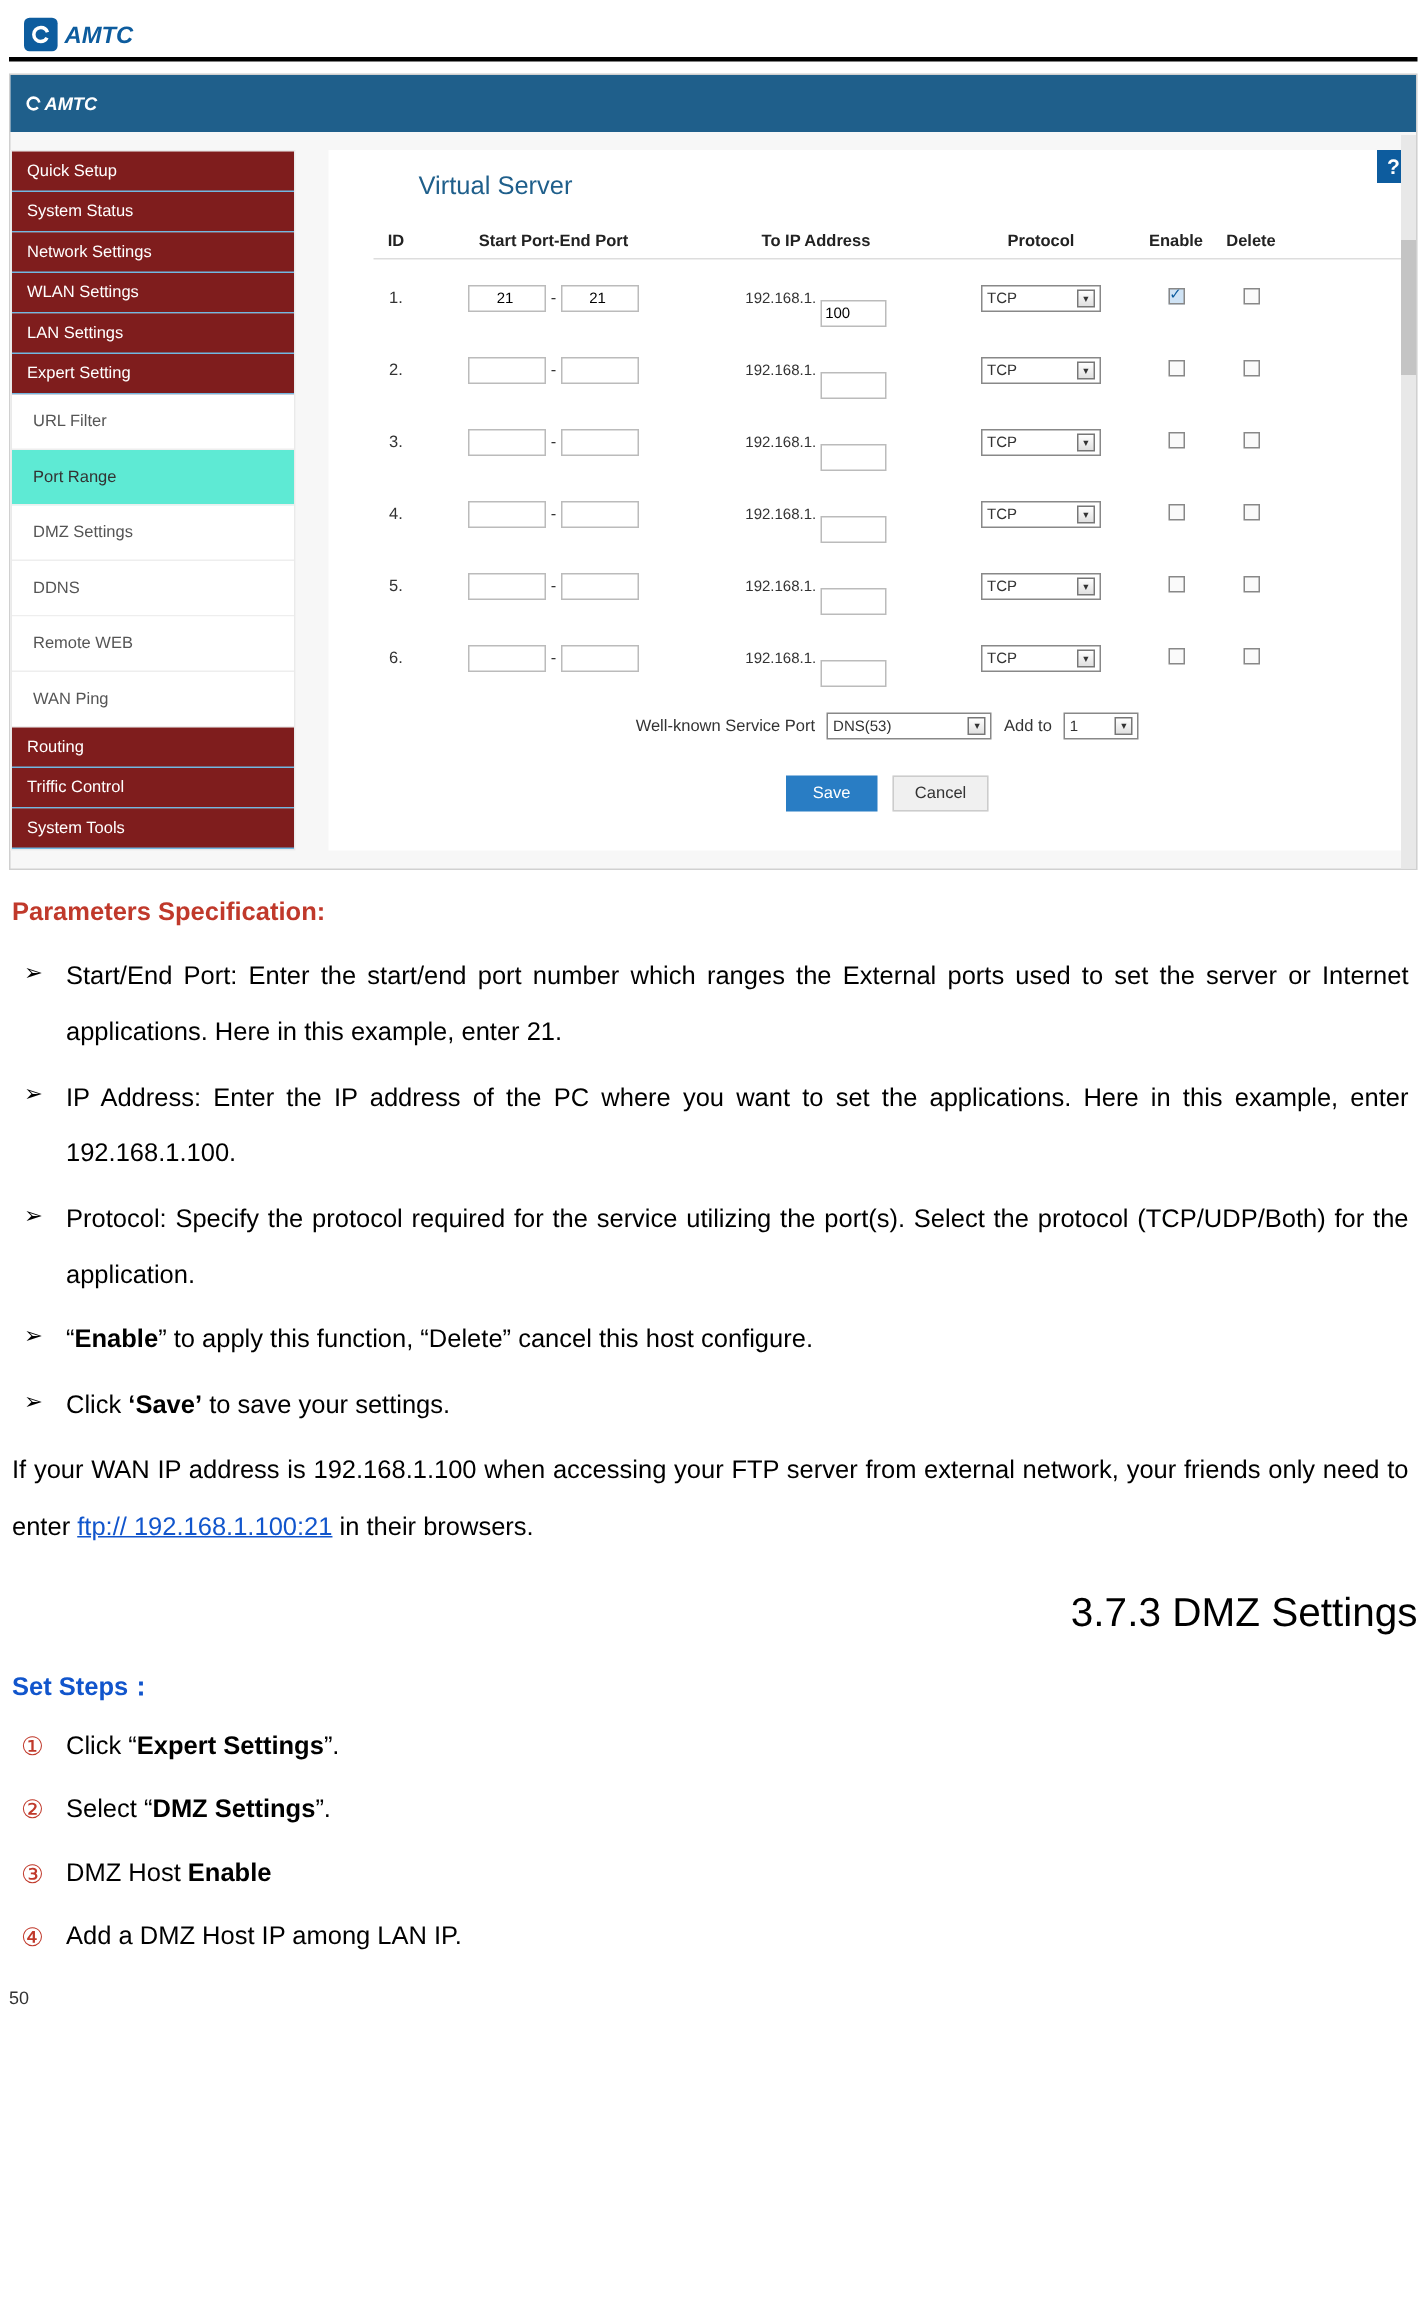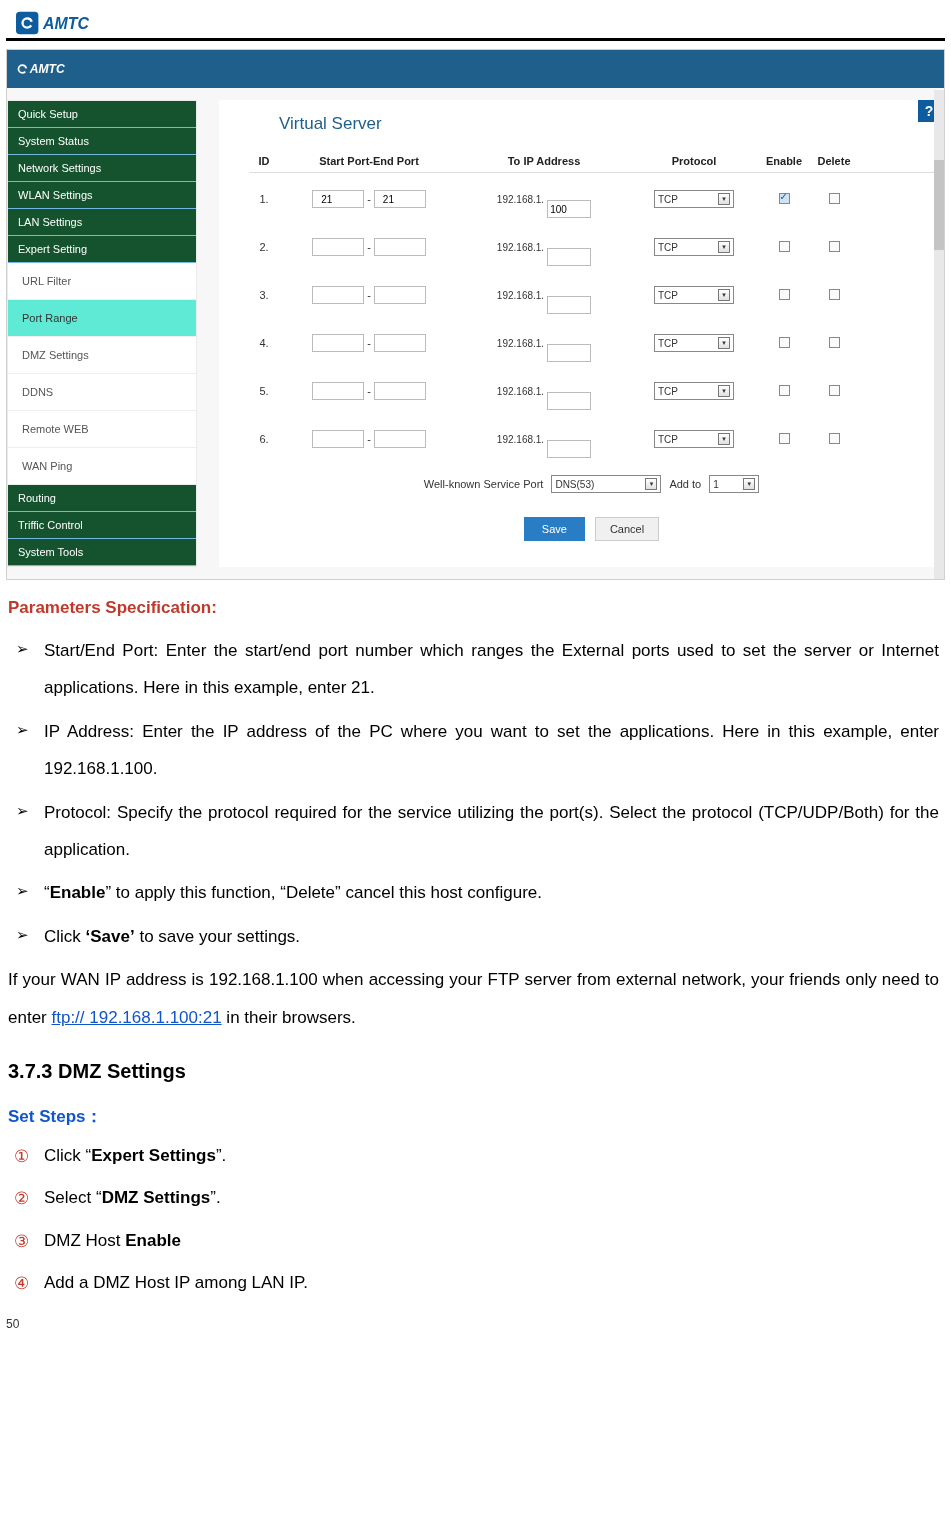--- a/index.html
+++ b/index.html
@@ -45,21 +45,21 @@
     min-height: 440px;
   }
   .ss-sidebar {
     width: 190px;
     background: #fff;
     border: 1px solid #eaeaea;
     font-size: 11px;
     color: #eee;
   }
   .ss-side-item {
-    background: #14532d;
+    background: #7f1d1d;
     color: #fff;
     padding: 7px 10px;
     border-bottom: 1px solid #71b8e2;
   }
   .ss-side-sub {
     background: #fff;
     color: #555;
     padding: 12px 14px;
     border-bottom: 1px solid #eee;
   }
@@ -107,21 +107,21 @@
   .col-port { width: 180px; text-align: center; }
   .col-ip { width: 170px; text-align: center; }
   .col-proto { width: 130px; text-align: center; }
   .col-enable { width: 50px; text-align: center; }
   .col-delete { width: 50px; text-align: center; }
   .mini-input {
     width: 52px;
     height: 18px;
     border: 1px solid #bbb;
     font-size: 10px;
-    padding: 0 8px;
+    padding: 0 18px;
     background: #fff;
   }
   .port-pair { display: inline-flex; align-items: center; gap: 3px; }
   .ip-cell { display: inline-flex; align-items: center; gap: 3px; font-size: 10px; }
   .ip-input {
     width: 44px;
     height: 18px;
     border: 1px solid #bbb;
     font-size: 10px;
     padding: 0 2px;
@@ -225,23 +225,24 @@
     color: #000;
   }
   .para {
     font-size: 17px;
     line-height: 2.2;
     text-align: justify;
     margin: 0 6px 10px 2px;
   }
   .link { color: #1155cc; text-decoration: underline; }
   .h3 {
-    font-size: 20px;
-    font-weight: bold;
+    font-size: 27px;
+    font-weight: normal;
     margin: 24px 0 22px 2px;
+    text-align: right;
   }
   .steps-title {
     color: #1155cc;
     font-weight: bold;
     font-size: 17px;
     margin: 8px 0 12px 2px;
   }
   .steps {
     list-style: none;
     padding: 0 6px 0 4px;

